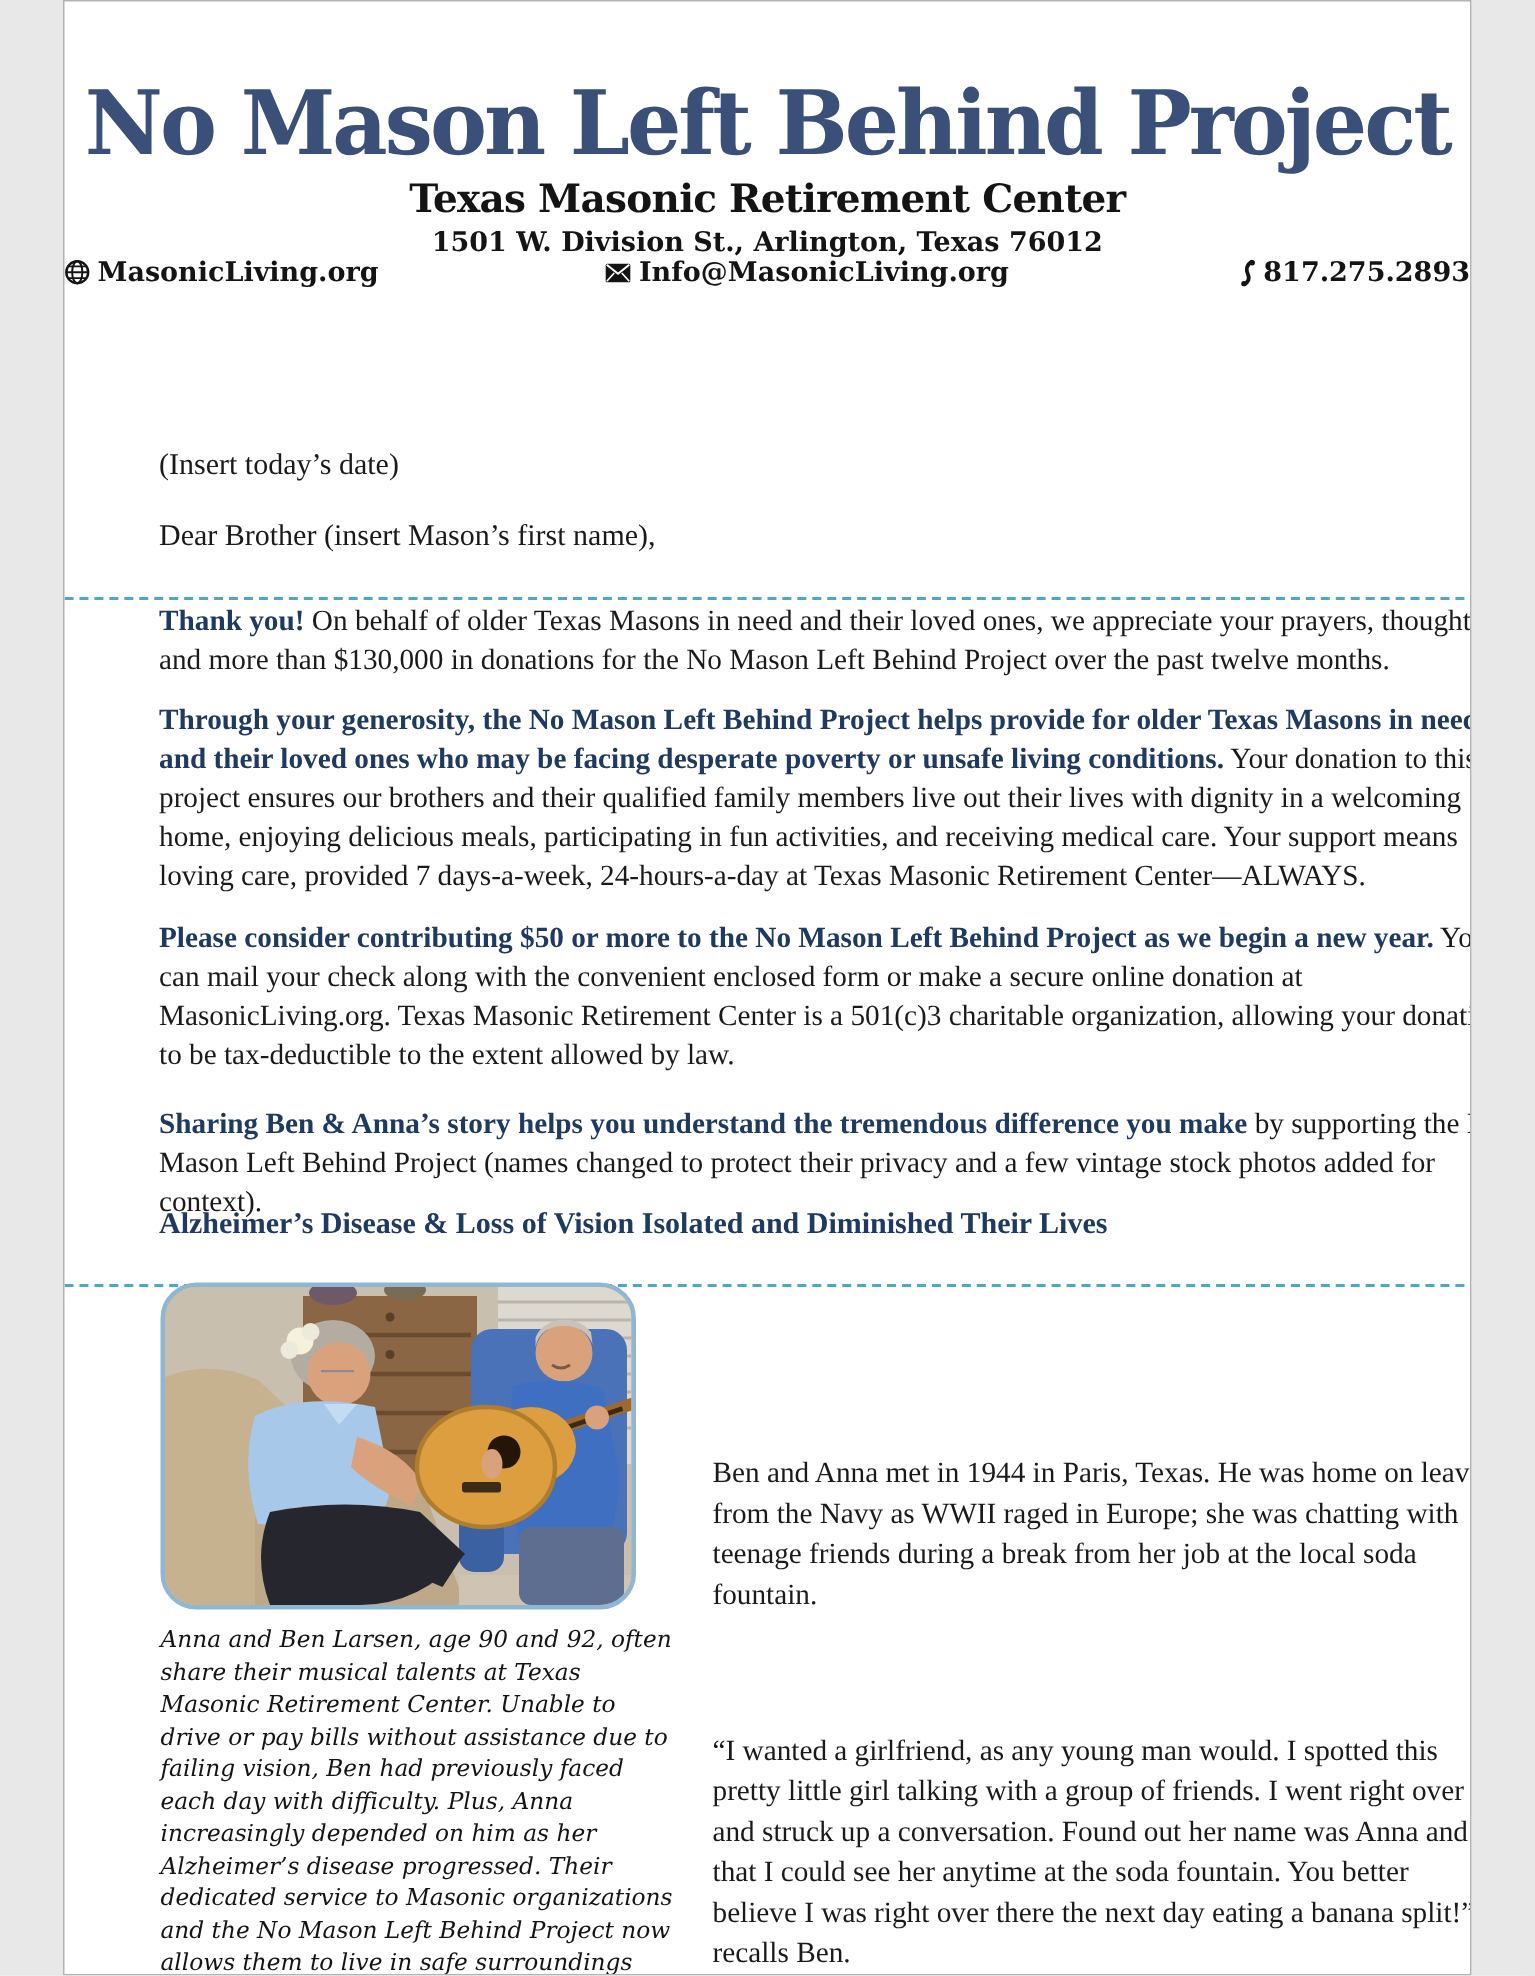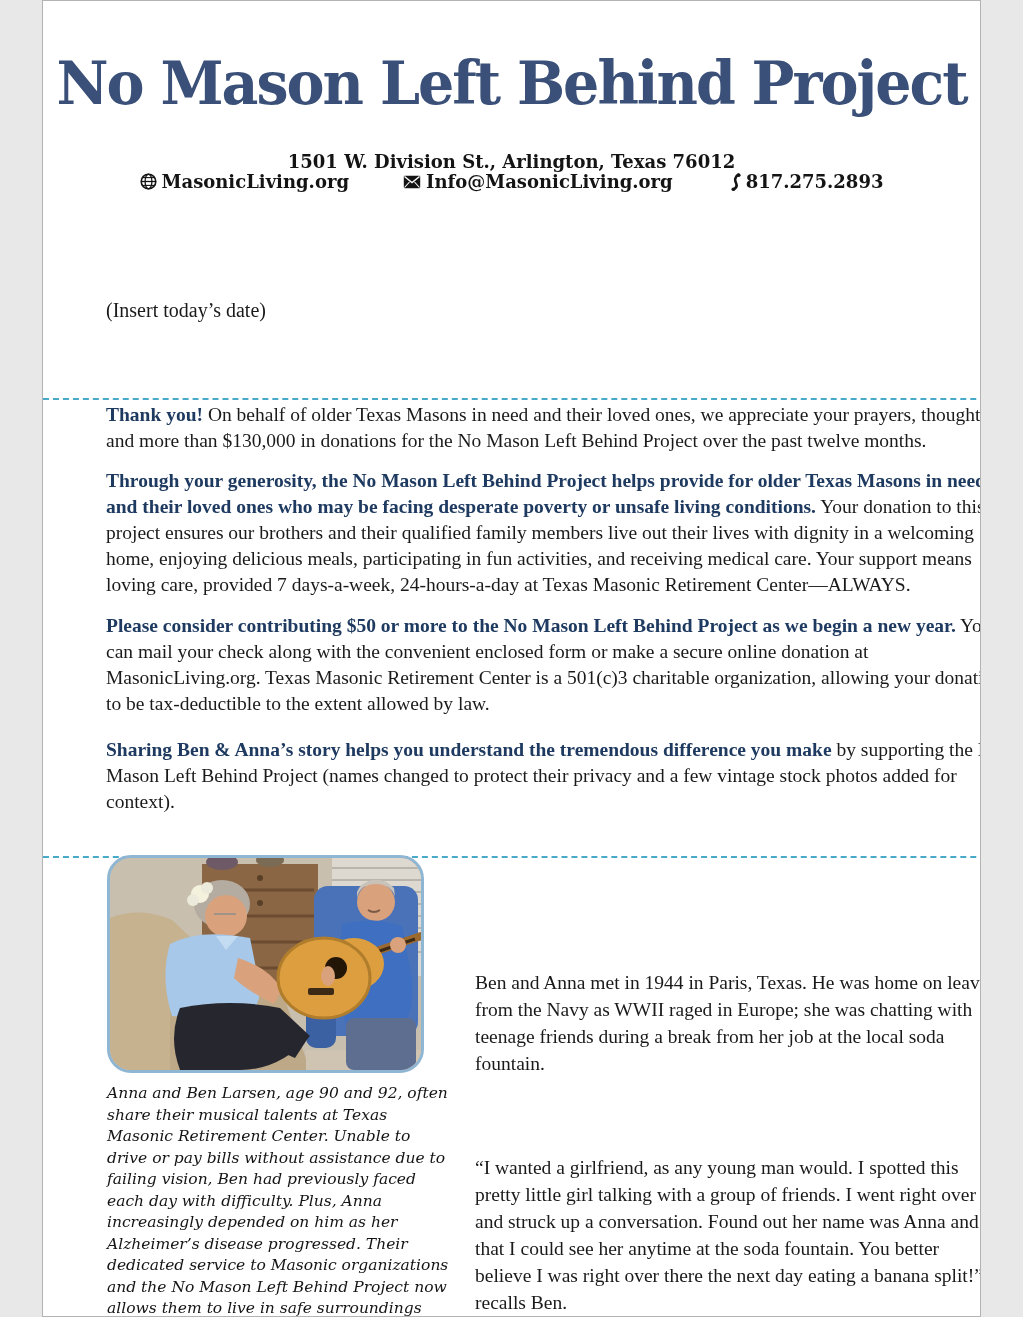--- a/index.html
+++ b/index.html
@@ -17,21 +17,21 @@
   }
   .org-name {
     top:117px; font-family:"DejaVu Serif", serif; font-weight:bold;
     font-size:26px; color:#141414; letter-spacing:-0.5px;
   }
   .org-address {
     top:150px; font-family:"DejaVu Serif", serif; font-weight:bold;
     font-size:18px; color:#141414;
   }
   .contact-row {
-    top:170px; left:0; right:0; display:flex; justify-content:center;
+    top:170px; left:0; right:0; display:flex; justify-content:space-between;
     align-items:center; gap:54px; font-family:"DejaVu Serif", serif;
     font-weight:bold; font-size:18px; color:#141414;
   }
   .contact-item { display:flex; align-items:center; gap:5px; }
   .contact-item svg { display:block; }
 
   .body-text { font-size:19.5px; line-height:26px; }
   .date-line { top:296px; left:63px; font-size:20px; }
   .salutation { top:343px; left:63px; font-size:20px; }
 
@@ -74,20 +74,21 @@
   .sp1 { top:944px;margin-top:24px; }
   .sp2 { top:1062px; }
   .sp3 { top:1153px; }
 </style>
 </head>
 <body>
 
 <div class="page">
 
   <div class="abs center title">No Mason Left Behind Project</div>
+  <div class="abs center org-name">Texas Masonic Retirement Center</div>
   <div class="abs center org-address">1501 W. Division St., Arlington, Texas 76012</div>
 
   <div class="abs contact-row">
     <div class="contact-item">
       <span>
         <svg width="17" height="17" viewBox="0 0 17 17">
             <circle cx="8.5" cy="8.5" r="7.3" fill="none" stroke="#141414" stroke-width="1.6"></circle>
             <ellipse cx="8.5" cy="8.5" rx="3.4" ry="7.3" fill="none" stroke="#141414" stroke-width="1.3"></ellipse>
             <line x1="1.3" y1="8.5" x2="15.7" y2="8.5" stroke="#141414" stroke-width="1.3"></line>
             <line x1="2.2" y1="4.6" x2="14.8" y2="4.6" stroke="#141414" stroke-width="1.1"></line>
@@ -112,31 +113,33 @@
             <path d="M11.5 1.5 C8 3.5 7.5 7 9 10 C10.2 12.5 9.5 15 6.5 16.5" fill="none" stroke="#141414" stroke-width="2.6" stroke-linecap="round"></path>
             <circle cx="11.8" cy="2.2" r="1.8" fill="#141414"></circle>
             <circle cx="6.3" cy="16.2" r="1.8" fill="#141414"></circle>
           </svg>
       </span>
       <span>817.275.2893</span>
     </div>
   </div>
 
   <div class="abs body-text date-line">(Insert today’s date)</div>
+  <div class="abs body-text salutation">Dear Brother (insert Mason’s first name),</div>
 
   <div class="abs divider d1"></div>
 
   <div class="abs body-text para p1"><span class="lead">Thank you!</span><span> On behalf of older Texas Masons in need and their loved ones, we appreciate your prayers, thoughts, and more than $130,000 in donations for the No Mason Left Behind Project over the past twelve months.</span></div>
 
   <div class="abs body-text para p2"><span class="lead">Through your generosity, the No Mason Left Behind Project helps provide for older Texas Masons in need and their loved ones who may be facing desperate poverty or unsafe living conditions.</span><span> Your donation to this project ensures our brothers and their qualified family members live out their lives with dignity in a welcoming home, enjoying delicious meals, participating in fun activities, and receiving medical care. Your support means loving care, provided 7 days-a-week, 24-hours-a-day at Texas Masonic Retirement Center—ALWAYS.</span></div>
 
   <div class="abs body-text para p3"><span class="lead">Please consider contributing $50 or more to the No Mason Left Behind Project as we begin a new year.</span><span> You can mail your check along with the convenient enclosed form or make a secure online donation at MasonicLiving.org. Texas Masonic Retirement Center is a 501(c)3 charitable organization, allowing your donation to be tax-deductible to the extent allowed by law.</span></div>
 
   <div class="abs body-text para p4"><span class="lead">Sharing Ben &amp; Anna’s story helps you understand the tremendous difference you make</span><span> by supporting the No Mason Left Behind Project (names changed to protect their privacy and a few vintage stock photos added for context).</span></div>
 
+  <div class="abs section-heading">Alzheimer’s Disease &amp; Loss of Vision Isolated and Diminished Their Lives</div>
 
   <div class="abs divider d2"></div>
 
   <div class="abs photo">
     <svg width="311" height="212" viewBox="0 0 311 212">
 
       <rect width="311" height="212" fill="#c8bfae"></rect>
 
       <rect x="222" y="0" width="89" height="118" fill="#ddd9d1"></rect>
       <g stroke="#b9b5ad" stroke-width="2">

